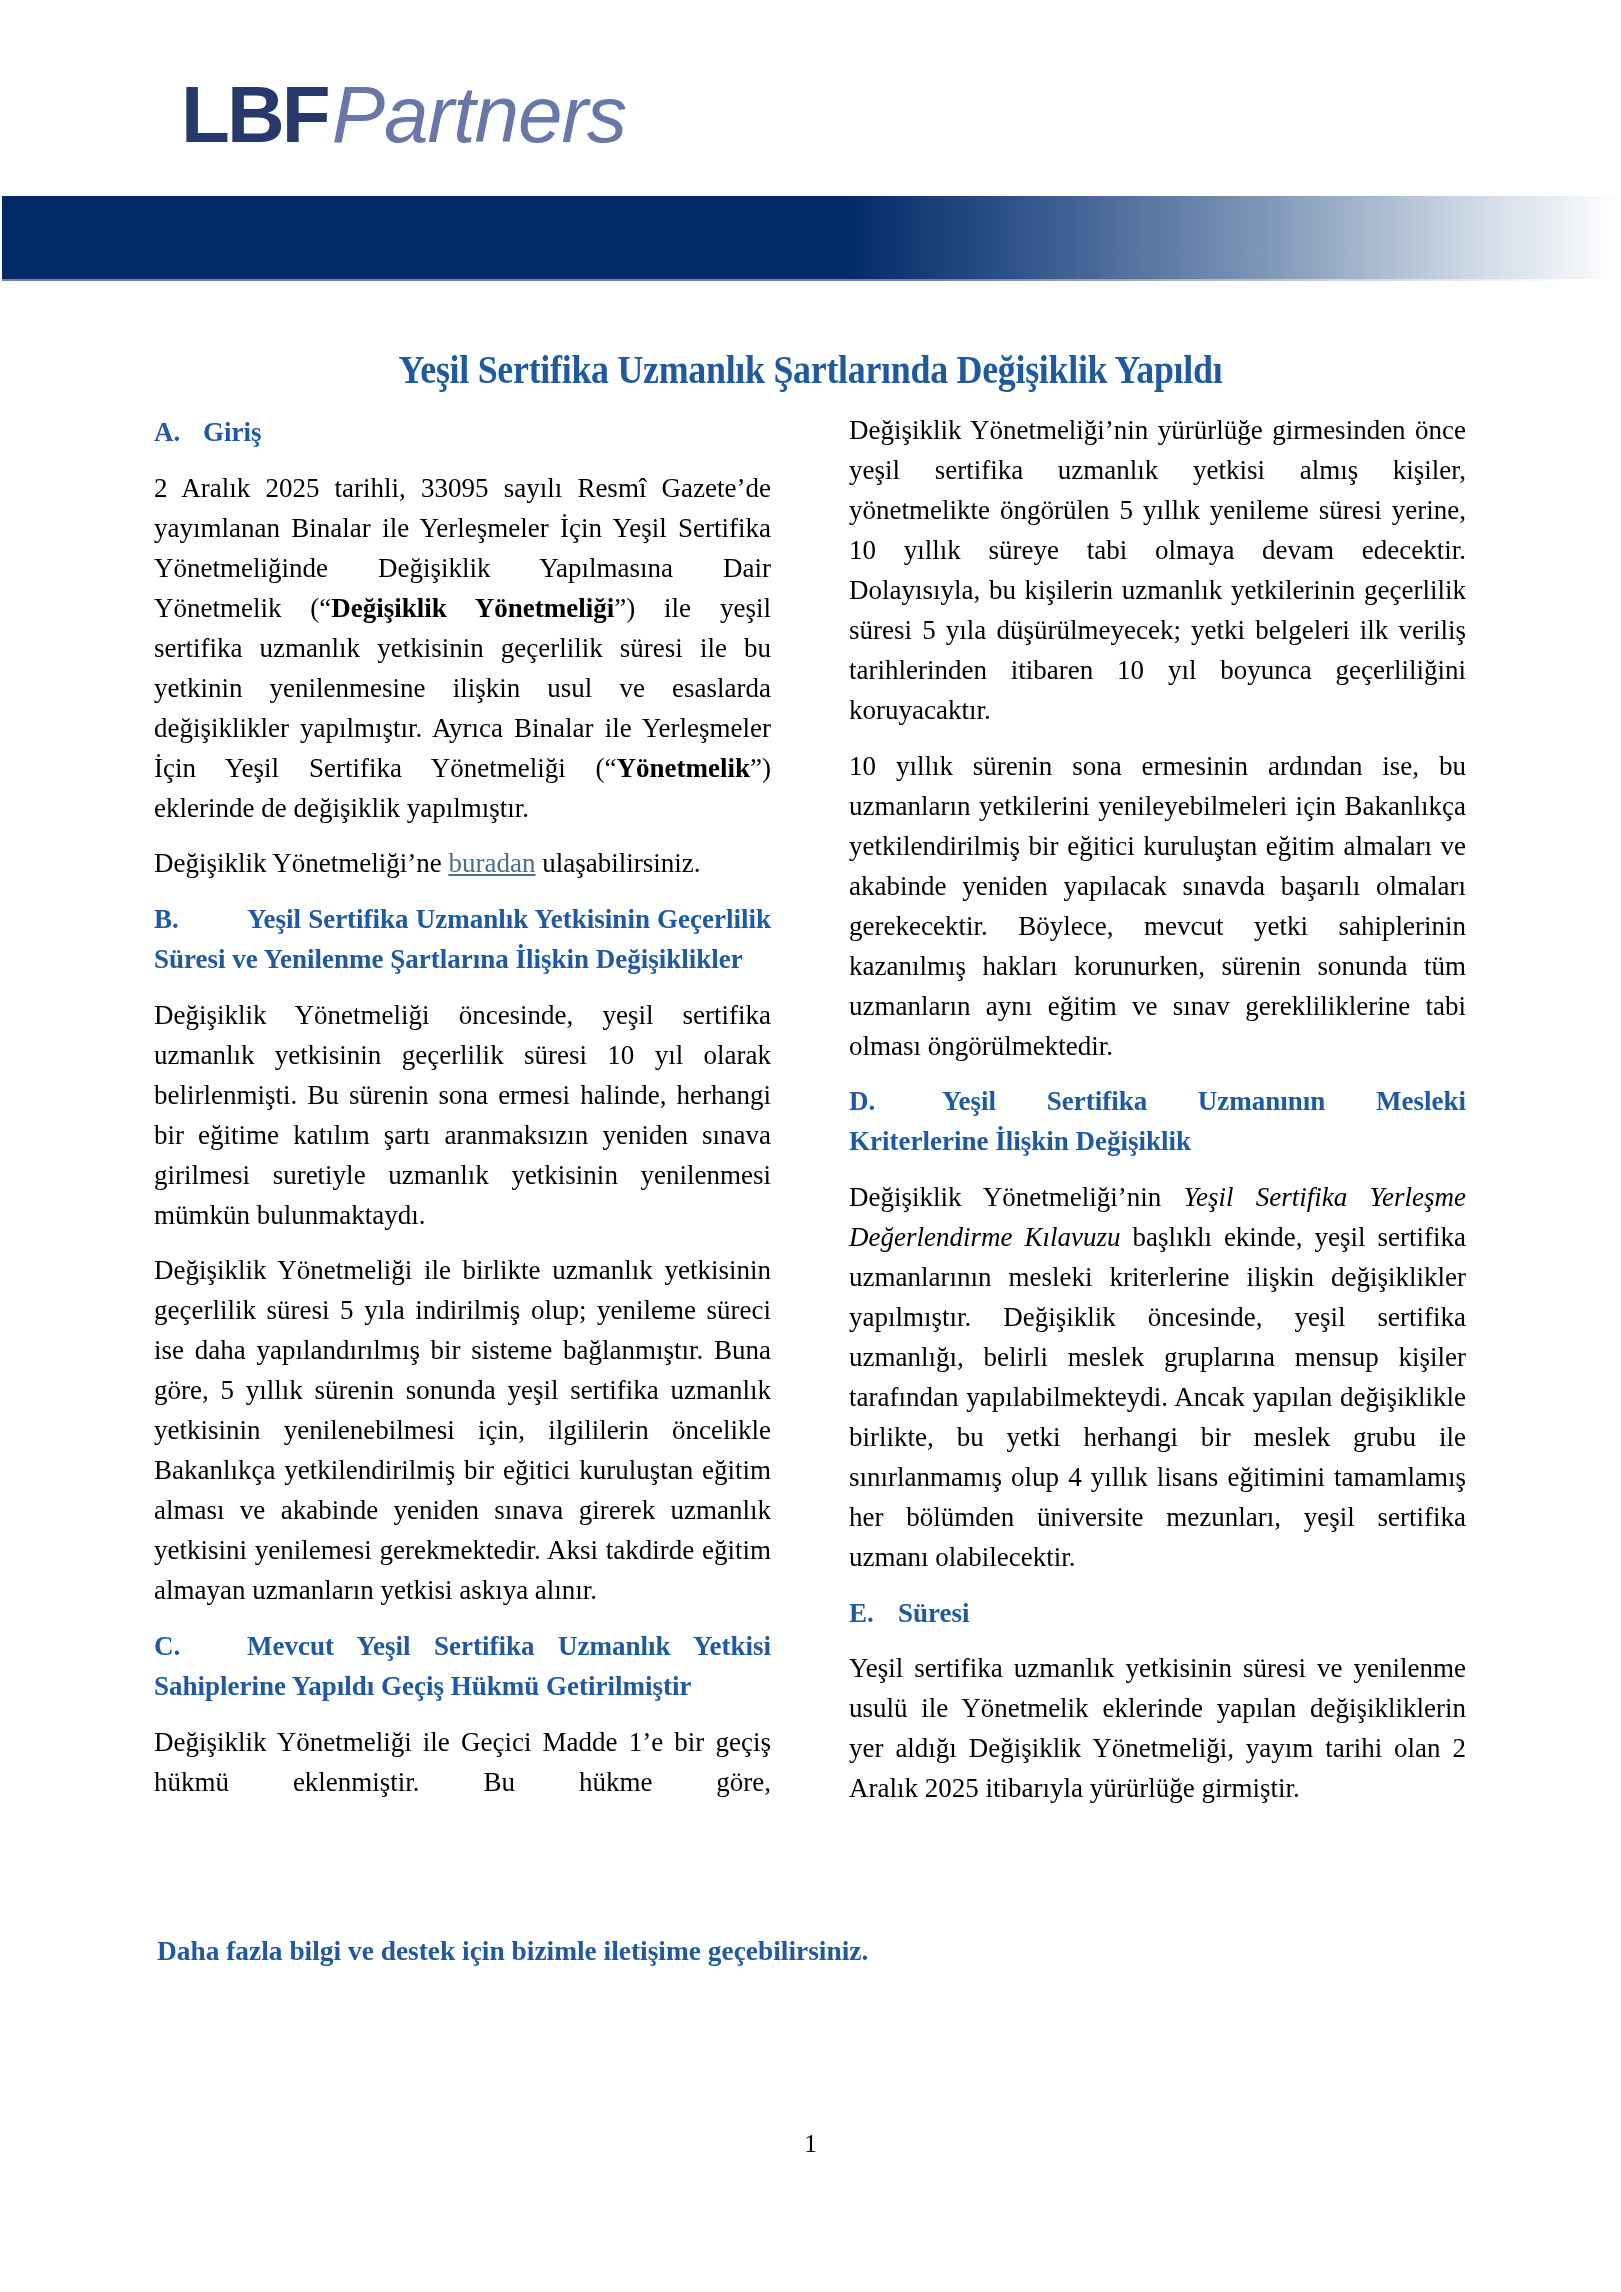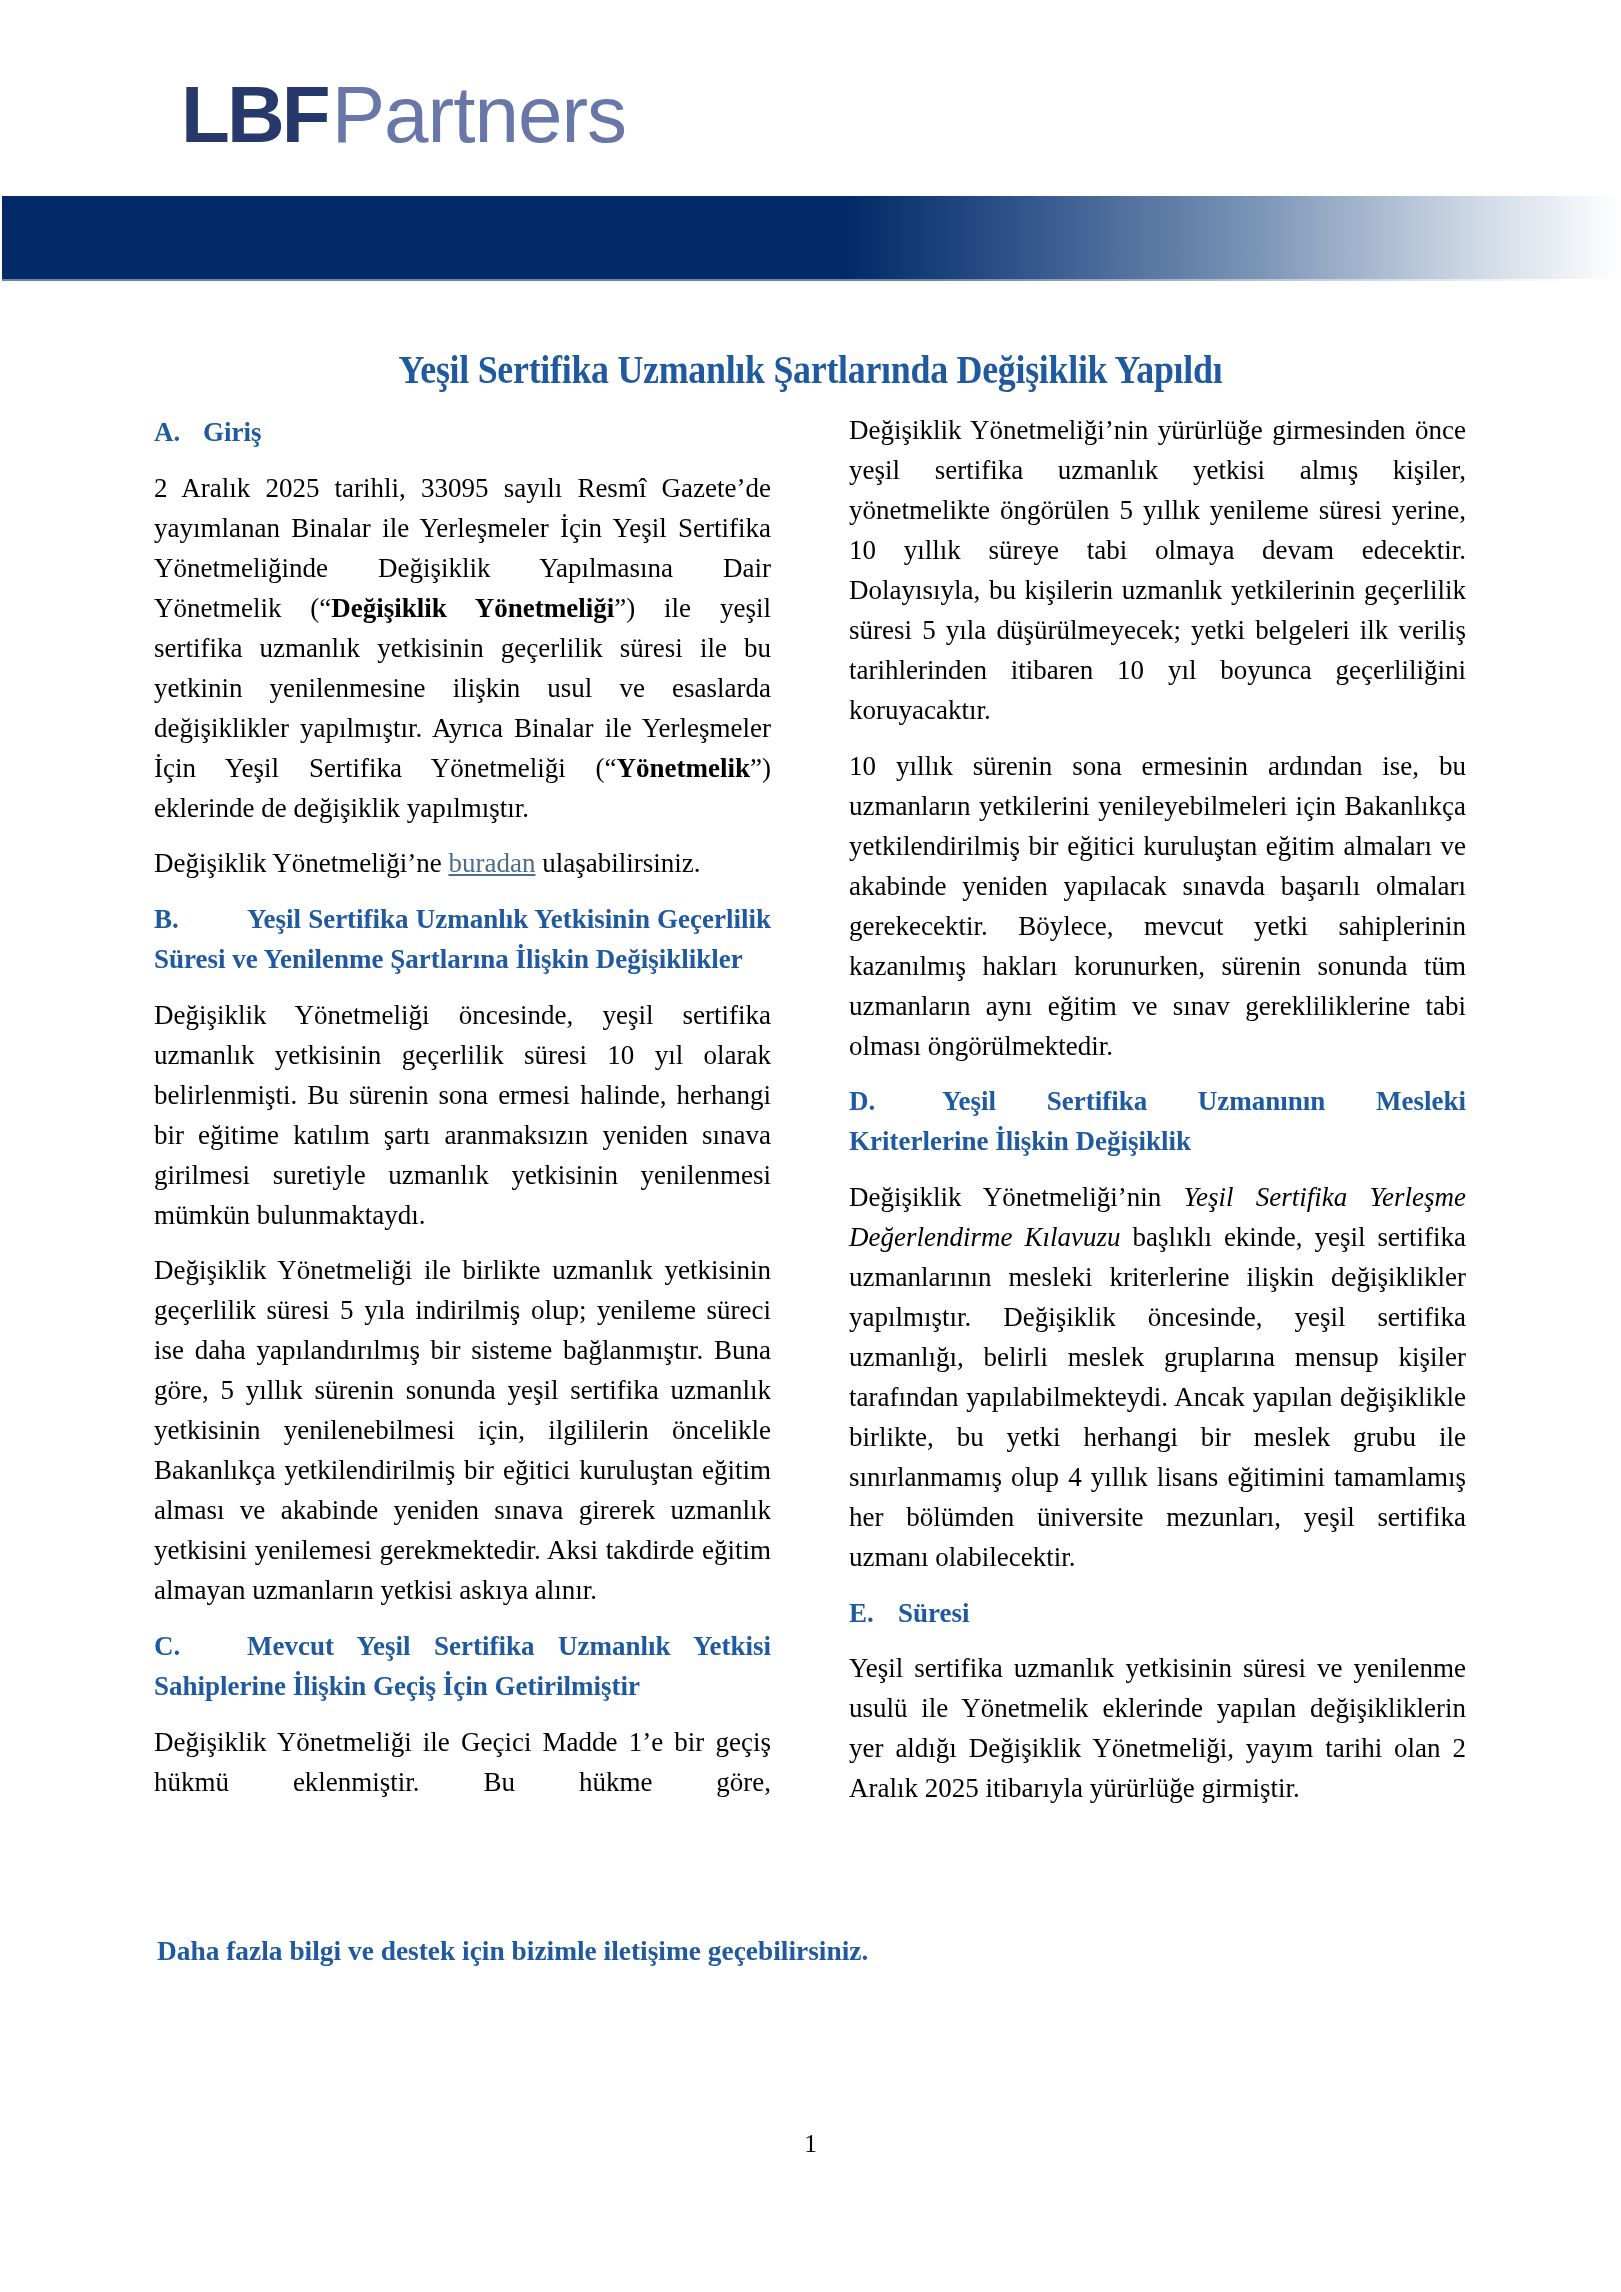--- a/index.html
+++ b/index.html
@@ -1,21 +1,21 @@
 <!DOCTYPE html>
 <html><head>
 <meta charset="utf-8">
 <style>
   html, body { margin:0; padding:0; background:#ffffff; }
   body { width:1621px; height:2293px; position:relative; overflow:hidden;
          font-family:"Liberation Serif","DejaVu Serif",serif; color:#000; }
   .logo { position:absolute; left:181px; top:71px; height:88px; display:flex; align-items:flex-end;
           font-family:"Liberation Sans","DejaVu Sans",sans-serif; font-size:80px; line-height:88px; letter-spacing:-1px;justify-content:flex-end; }
   .logo .lbf { color:#27396b; font-weight:900; letter-spacing:-2.9px; }
-  .logo .partners { color:#6877a8; font-weight:400; margin-left:3.9px; }
+  .logo .partners { color:#6877a8; font-weight:400; margin-left:3.9px;font-style:italic; }
   .band { position:absolute; left:2px; top:196px; width:1619px; height:83px;
           background:linear-gradient(to right,#022a66 0%,#022a66 52%,#2c5088 62%,#7e97b8 78%,#c9d4e2 90%,#ffffff 100%); }
   .band-line { position:absolute; left:2px; top:279px; width:1568px; height:2px;
           background:linear-gradient(to right,#6d85ad 0%,#6d85ad 60%,rgba(255,255,255,0) 100%); }
   .title { position:absolute; left:0; width:1621px; top:321px; text-align:center;
            font-size:39px; font-weight:bold; color:#1f5aa0; letter-spacing:-0.3px; transform:scaleX(0.92); }
   .col { position:absolute; top:412px; width:617px; font-size:27px; line-height:40px; text-align:justify; }
   .col.left { left:154px; }
   .col.right { left:849px; top:410px; }
   .col p { margin:0 0 15.7px 0; }
@@ -49,21 +49,21 @@
   <p><span>2 Aralık 2025 tarihli, 33095 sayılı Resmî Gazete’de yayımlanan Binalar ile Yerleşmeler İçin Yeşil Sertifika Yönetmeliğinde Değişiklik Yapılmasına Dair Yönetmelik (“</span><b>Değişiklik Yönetmeliği</b><span>”) ile yeşil sertifika uzmanlık yetkisinin geçerlilik süresi ile bu yetkinin yenilenmesine ilişkin usul ve esaslarda değişiklikler yapılmıştır. Ayrıca Binalar ile Yerleşmeler İçin Yeşil Sertifika Yönetmeliği (“</span><b>Yönetmelik</b><span>”) eklerinde de değişiklik yapılmıştır.</span></p>
   <p><span>Değişiklik Yönetmeliği’ne </span><a class="link" href="#">buradan</a><span> ulaşabilirsiniz.</span></p>
 
   <div class="h long">
     <span class="letter">B.</span><span>Yeşil Sertifika Uzmanlık Yetkisinin Geçerlilik Süresi ve Yenilenme Şartlarına İlişkin Değişiklikler</span>
   </div>
   <p>Değişiklik Yönetmeliği öncesinde, yeşil sertifika uzmanlık yetkisinin geçerlilik süresi 10 yıl olarak belirlenmişti. Bu sürenin sona ermesi halinde, herhangi bir eğitime katılım şartı aranmaksızın yeniden sınava girilmesi suretiyle uzmanlık yetkisinin yenilenmesi mümkün bulunmaktaydı.</p>
   <p>Değişiklik Yönetmeliği ile birlikte uzmanlık yetkisinin geçerlilik süresi 5 yıla indirilmiş olup; yenileme süreci ise daha yapılandırılmış bir sisteme bağlanmıştır. Buna göre, 5 yıllık sürenin sonunda yeşil sertifika uzmanlık yetkisinin yenilenebilmesi için, ilgililerin öncelikle Bakanlıkça yetkilendirilmiş bir eğitici kuruluştan eğitim alması ve akabinde yeniden sınava girerek uzmanlık yetkisini yenilemesi gerekmektedir. Aksi takdirde eğitim almayan uzmanların yetkisi askıya alınır.</p>
 
   <div class="h long">
-    <span class="letter">C.</span><span>Mevcut Yeşil Sertifika Uzmanlık Yetkisi Sahiplerine İlişkin Geçiş İçin Getirilmiştir</span>
+    <span class="letter">C.</span><span>Mevcut Yeşil Sertifika Uzmanlık Yetkisi Sahiplerine Yapıldı Geçiş Hükmü Getirilmiştir</span>
   </div>
   <p style="text-align-last:justify;">Değişiklik Yönetmeliği ile Geçici Madde 1’e bir geçiş hükmü eklenmiştir. Bu hükme göre,</p>
 </div>
 
 <div class="col right">
   <p>Değişiklik Yönetmeliği’nin yürürlüğe girmesinden önce yeşil sertifika uzmanlık yetkisi almış kişiler, yönetmelikte öngörülen 5 yıllık yenileme süresi yerine, 10 yıllık süreye tabi olmaya devam edecektir. Dolayısıyla, bu kişilerin uzmanlık yetkilerinin geçerlilik süresi 5 yıla düşürülmeyecek; yetki belgeleri ilk veriliş tarihlerinden itibaren 10 yıl boyunca geçerliliğini koruyacaktır.</p>
   <p>10 yıllık sürenin sona ermesinin ardından ise, bu uzmanların yetkilerini yenileyebilmeleri için Bakanlıkça yetkilendirilmiş bir eğitici kuruluştan eğitim almaları ve akabinde yeniden yapılacak sınavda başarılı olmaları gerekecektir. Böylece, mevcut yetki sahiplerinin kazanılmış hakları korunurken, sürenin sonunda tüm uzmanların aynı eğitim ve sınav gerekliliklerine tabi olması öngörülmektedir.</p>
 
   <div class="h long">
     <span class="letter">D.</span><span>Yeşil Sertifika Uzmanının Mesleki Kriterlerine İlişkin Değişiklik</span>

